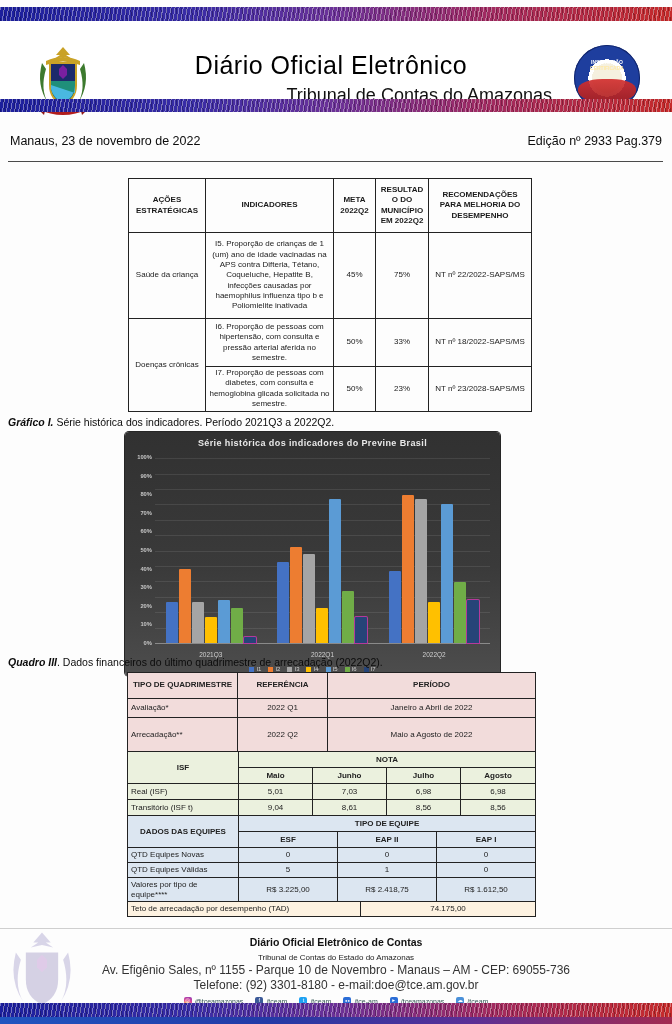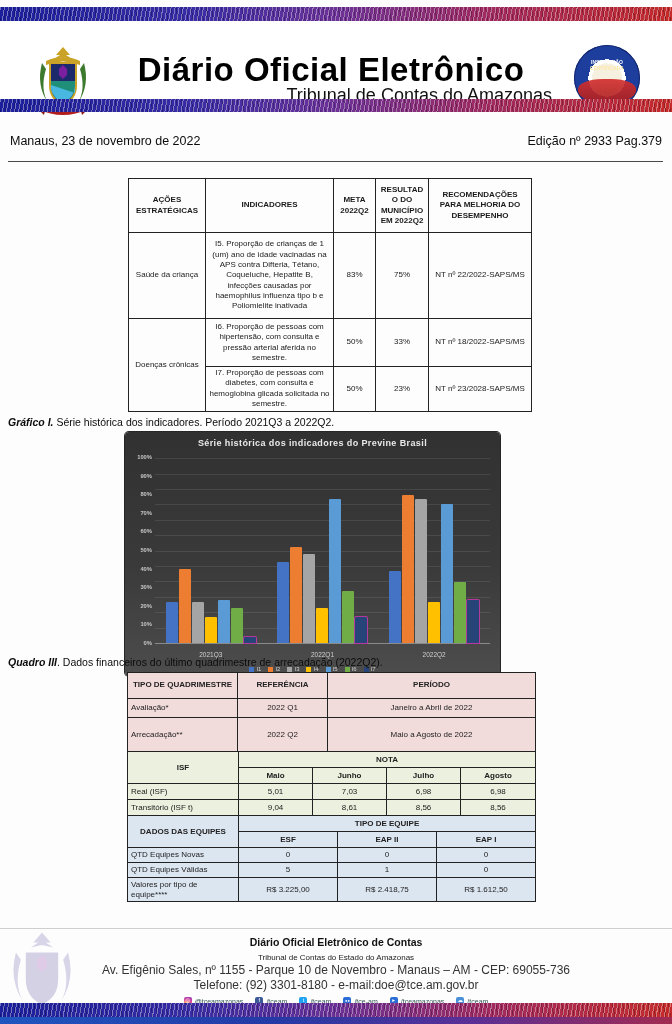--- a/index.html
+++ b/index.html
@@ -13,21 +13,21 @@
       linear-gradient(90deg,#1c1f9d 0%,#382ca6 28%,#6c3198 50%,#a02a62 72%,#c62a2a 100%);}
   .chain-top{top:7px;}
   .chain-mid{top:99px;height:13px;}
   .chain-bottom{top:1003px;}
   .bottom-bar{position:absolute;left:0;right:0;top:1017px;height:7px;
     background:linear-gradient(90deg,#1f55c0,#233aa6 40%,#5a2f96 70%,#a22a50 100%);}
 
   
   .masthead{position:absolute;left:0;top:21px;width:672px;height:78px;background:#fff;}
   .masthead-title{position:absolute;left:110px;right:120px;top:30px;text-align:center;
-    font-weight:bold;font-size:33px;letter-spacing:.5px;color:#000;}
+    font-weight:normal;font-size:25px;letter-spacing:.5px;color:#000;}
   .masthead-sub{position:absolute;left:110px;right:120px;top:64px;text-align:right;
     font-size:18px;color:#111;}
   .coat{position:absolute;left:32px;top:24px;}
   .seal{position:absolute;right:32px;top:24px;width:66px;height:66px;border-radius:50%;
     background:radial-gradient(circle at 50% 50%, #f5f0df 0 32%, #ffffff 32% 40%, #1e3e9e 40% 100%);
     box-shadow:inset 0 0 0 1px #12266b;}
   .seal-ribbon{position:absolute;left:4px;top:34px;width:58px;height:24px;border-radius:50% 50% 60% 60%;
     background:linear-gradient(180deg,#d32f2f,#a81e1e);opacity:.92;}
   .seal-text{position:absolute;left:0;right:0;top:14px;text-align:center;color:#fff;
     font-size:5px;font-weight:bold;line-height:1.2;}
@@ -153,21 +153,21 @@
         <tr style="height:54px">
       <th>AÇÕES ESTRATÉGICAS</th>
       <th>INDICADORES</th>
       <th>META 2022Q2</th>
       <th class="wrap-any">RESULTADO DO MUNICÍPIO EM 2022Q2</th>
       <th class="wrap-any">RECOMENDAÇÕES PARA MELHORIA DO DESEMPENHO</th>
     </tr>
     <tr style="height:86px">
       <td>Saúde da criança</td>
       <td>I5. Proporção de crianças de 1 (um) ano de idade vacinadas na APS contra Difteria, Tétano, Coqueluche, Hepatite B, infecções causadas por haemophilus influenza tipo b e Poliomielite inativada</td>
-      <td>83%</td>
+      <td>45%</td>
       <td>75%</td>
       <td>NT nº 22/2022-SAPS/MS</td>
     </tr>
     <tr style="height:48px">
       <td rowspan="2">Doenças crônicas</td>
       <td>I6. Proporção de pessoas com hipertensão, com consulta e pressão arterial aferida no semestre.</td>
       <td>50%</td>
       <td>33%</td>
       <td>NT nº 18/2022-SAPS/MS</td>
     </tr>
@@ -369,20 +369,24 @@
       </tr>
     </tbody>
       </table>
 
     <table>
       <colgroup>
           <col style="width:233px">
           <col style="width:175px">
         </colgroup>
       <tbody>
+      <tr style="height:15px">
+        <td class="creambg left">Teto de arrecadação por desempenho (TAD)</td>
+        <td class="creambg">74.175,00</td>
+      </tr>
     </tbody>
       </table>
 
   </div>
 
   <span class="watermark">
     <svg width="100" height="92" viewBox="0 0 62 74">
       <path d="M31 2 L38 10 L34 10 L40 14 L31 12 L22 14 L28 10 L24 10 Z" fill="#5a4aa0"></path>
       <path d="M10 18 Q4 40 16 58 Q8 44 14 24 Z" fill="#5a4aa0"></path>
       <path d="M52 18 Q58 40 46 58 Q54 44 48 24 Z" fill="#5a4aa0"></path>

